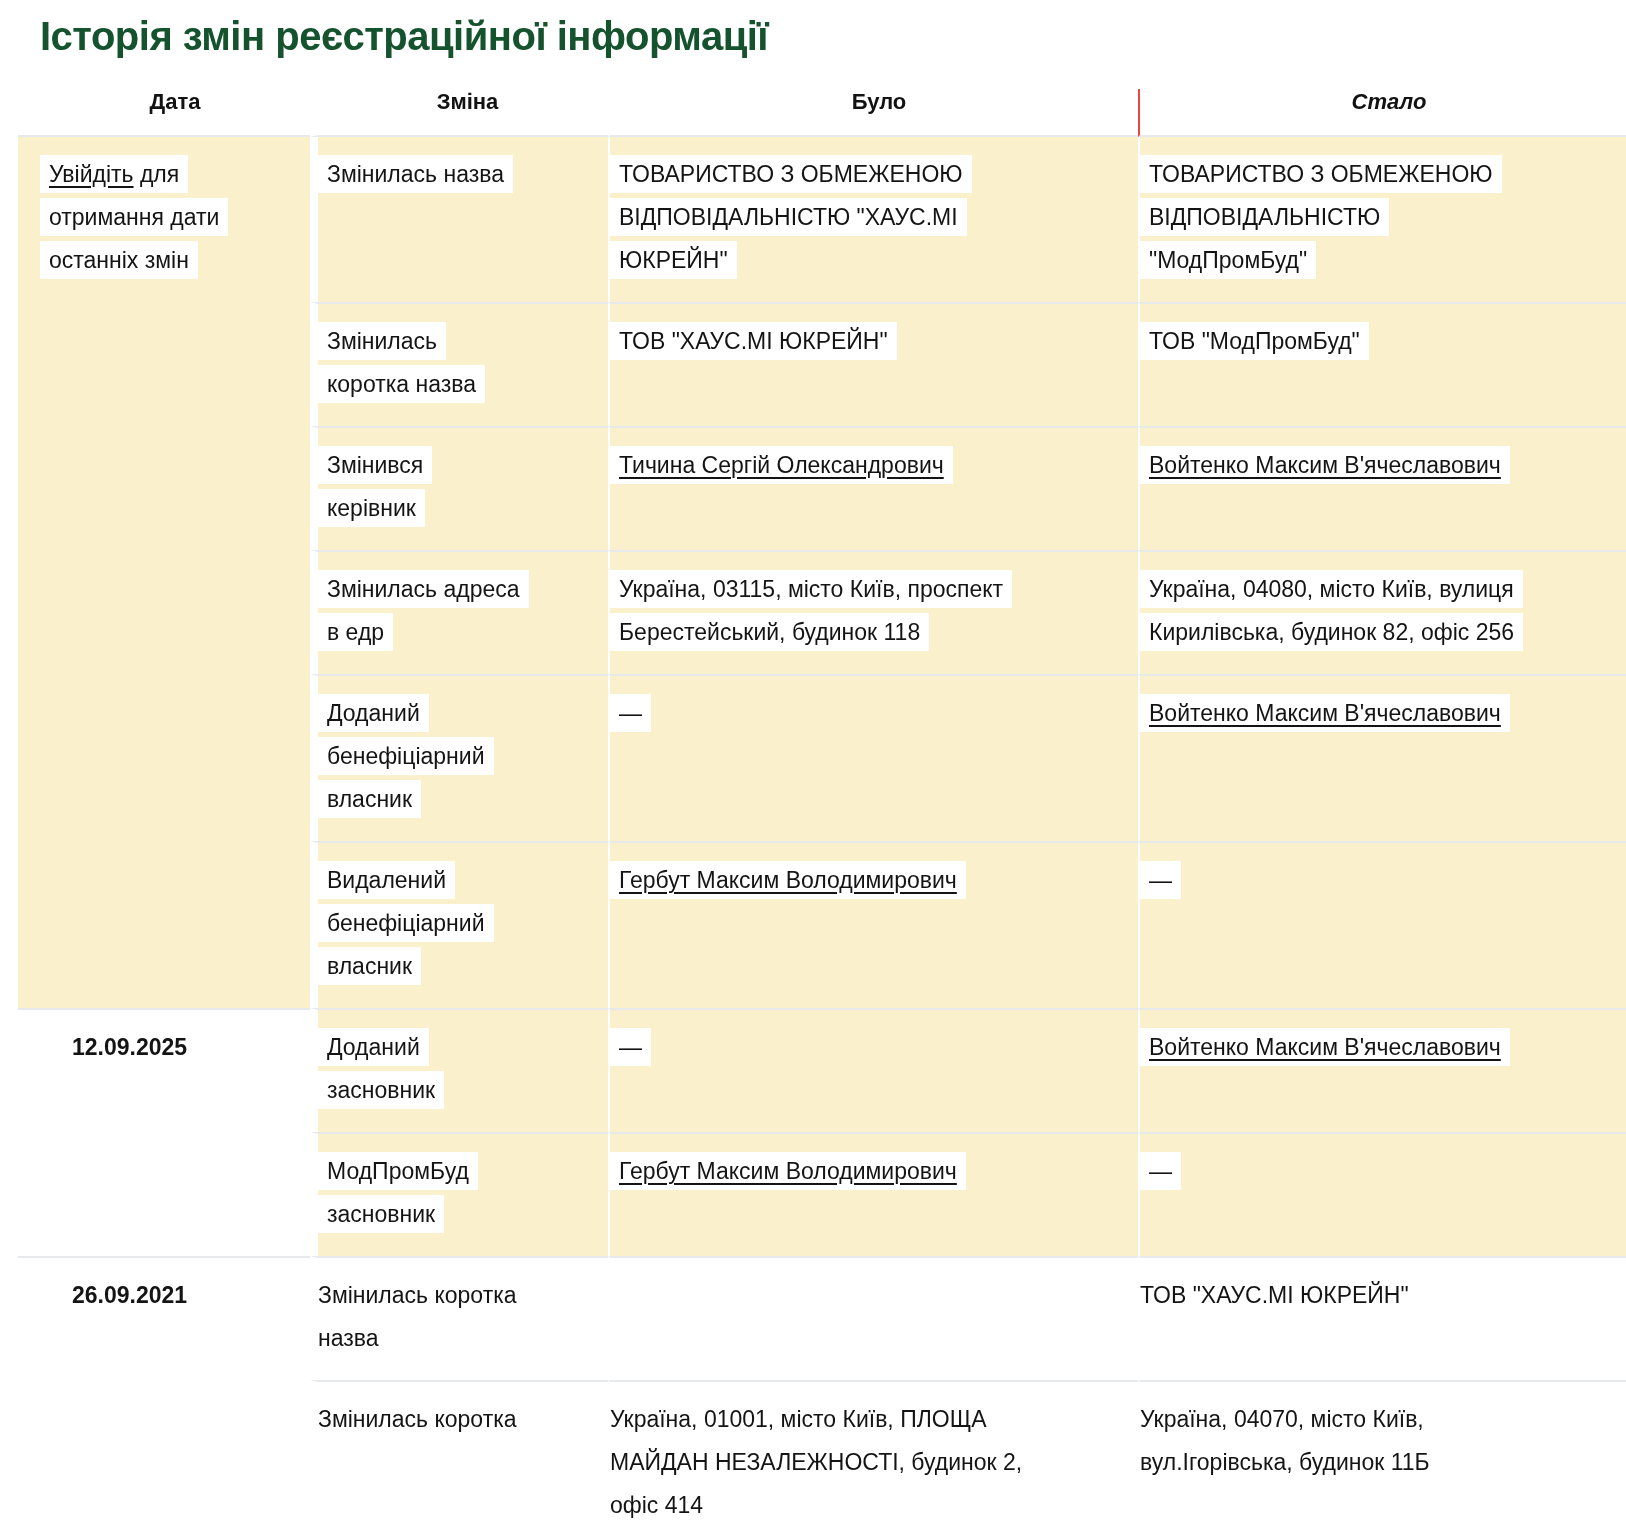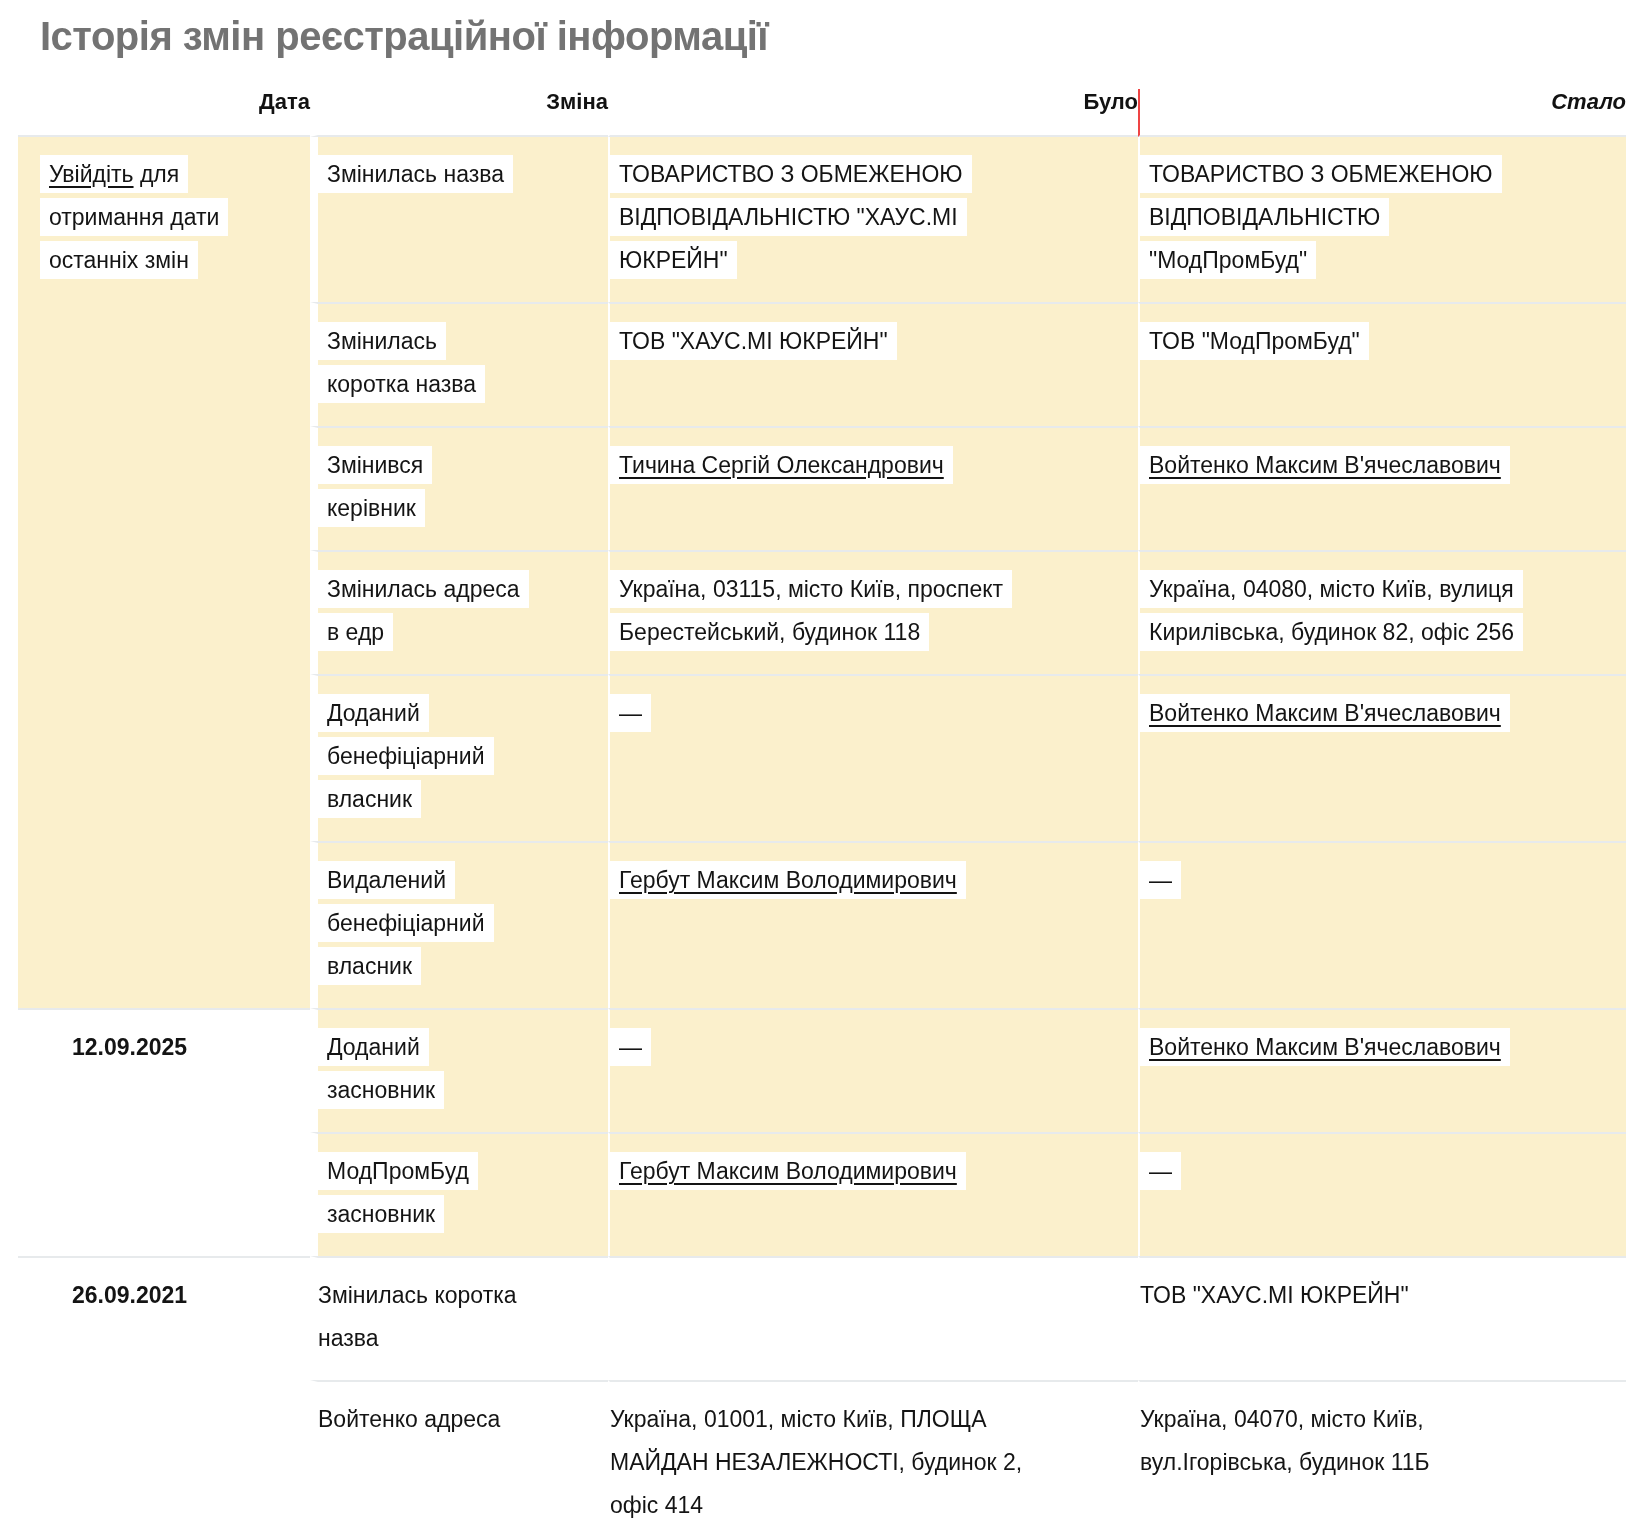--- a/index.html
+++ b/index.html
@@ -10,39 +10,39 @@
     font-family: "Liberation Sans", sans-serif;
     color: #141414;
   }
   .page { width: 1626px; }
 
   h1.page-title {
     font-size: 40px;
     font-weight: 700;
     letter-spacing: -0.5px;
     margin: 14px 0 30px 40px;
-    color: #737373;
+    color: #14532d;
   }
 
   table.history {
     border-collapse: separate;
     border-spacing: 0;
     table-layout: fixed;
     margin-left: 18px;
     width: 1608px;
     font-size: 23px;
     border-bottom: 2px solid var(--sep, #e7eaec);
   }
   col.c1 { width: 292px; }
   col.c2 { width: 298px; }
   col.c3 { width: 530px; }
   col.c4 { width: 488px; }
 
   th {
-    text-align: right;
+    text-align: center;
     font-size: 22px;
     font-weight: 700;
     color: #121212;
     vertical-align: bottom;
     padding: 0 0 20px 0;
     border-bottom: 2px solid var(--sep, #e7eaec);
     white-space: nowrap;
   }
   th.h1 { padding-left: 22px; }
   th.h2 { border-left: 8px solid #fff; padding-left: 9px; }
@@ -153,21 +153,21 @@
 
       <tr class="gstart later">
         <td class="cell-date" rowspan="3">
           <span class="date-val">26.09.2021</span>
         </td>
         <td class="cell-change"><span>Змінилась коротка назва</span></td>
         <td class="cell-was"><span></span></td>
         <td class="cell-became"><span>ТОВ "ХАУС.МІ ЮКРЕЙН"</span></td>
       </tr>
       <tr class="sub">
-        <td class="cell-change"><span>Войтенко адреса</span></td>
+        <td class="cell-change"><span>Змінилась коротка</span></td>
         <td class="cell-was"><span>Україна, 01001, місто Київ, ПЛОЩА МАЙДАН НЕЗАЛЕЖНОСТІ, будинок 2, офіс 414</span></td>
         <td class="cell-became"><span>Україна, 04070, місто Київ, вул.Ігорівська, будинок 11Б</span></td>
       </tr>
       <tr class="sub">
         <td class="cell-change"><span>Видалений бенефіціарний власник</span></td>
         <td class="cell-was"><span>ЗАСНОВНИК Є КІНЦЕВИМ БЕНЕФІЦІАРНИМ ВЛАСНИКОМ (КОНТРОЛЕРОМ)</span></td>
         <td class="cell-became"><span>—</span></td>
       </tr>
 
     </tbody>

